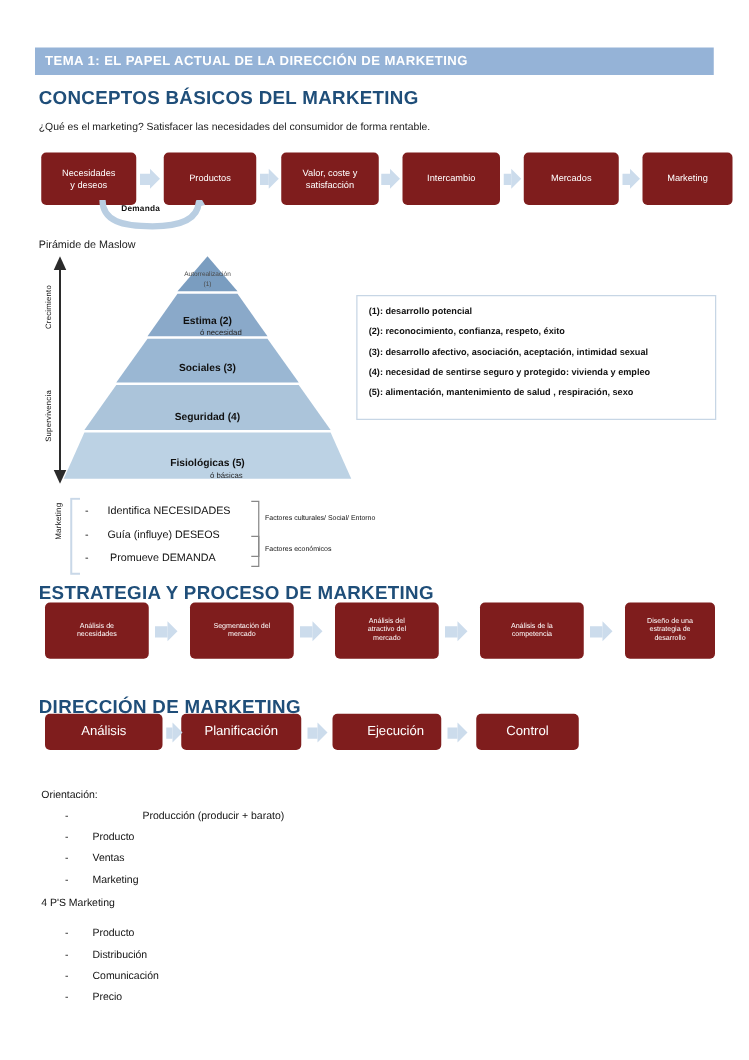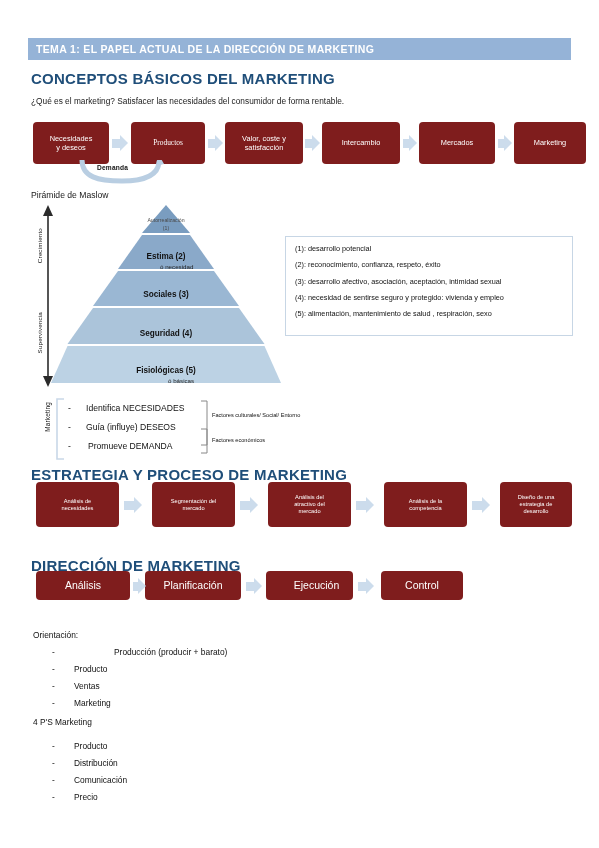--- a/index.html
+++ b/index.html
@@ -175,21 +175,21 @@
     background: #ffffff;
     box-sizing: border-box;
     padding: 8px 9px;
   }
   #legend-box li {
     list-style: none;
     font-size: 7.3px;
     line-height: 1.0;
     margin: 0 0 9px 0;
     white-space: nowrap;
-    font-weight: normal;
+    font-weight: bold;
     color: #111;
   }
   #legend-box ul { margin: 0; padding: 0; }
 
   
   #mk-vertical {
     position: absolute;
     left: 44px;
     top: 402px;
     font-size: 6.4px;
@@ -265,21 +265,21 @@
   <div class="body-line" id="intro-q">¿Qué es el marketing? Satisfacer las necesidades del consumidor de forma rentable.</div>
 
   <div class="row1">
 
     <div class="pbox" style="left:33px;  width:76px;">
       <span>
           <span>Necesidades</span>
           <span>y deseos</span>
         </span>
     </div>
-    <div class="pbox" style="left:131px; width:74px;font-family:Liberation Serif, serif;">
+    <div class="pbox" style="left:131px; width:74px;">
       <span>
           <span>Productos</span>
         </span>
     </div>
     <div class="pbox" style="left:225px; width:78px;">
       <span>
           <span>Valor, coste y</span>
           <span>satisfacción</span>
         </span>
     </div>

